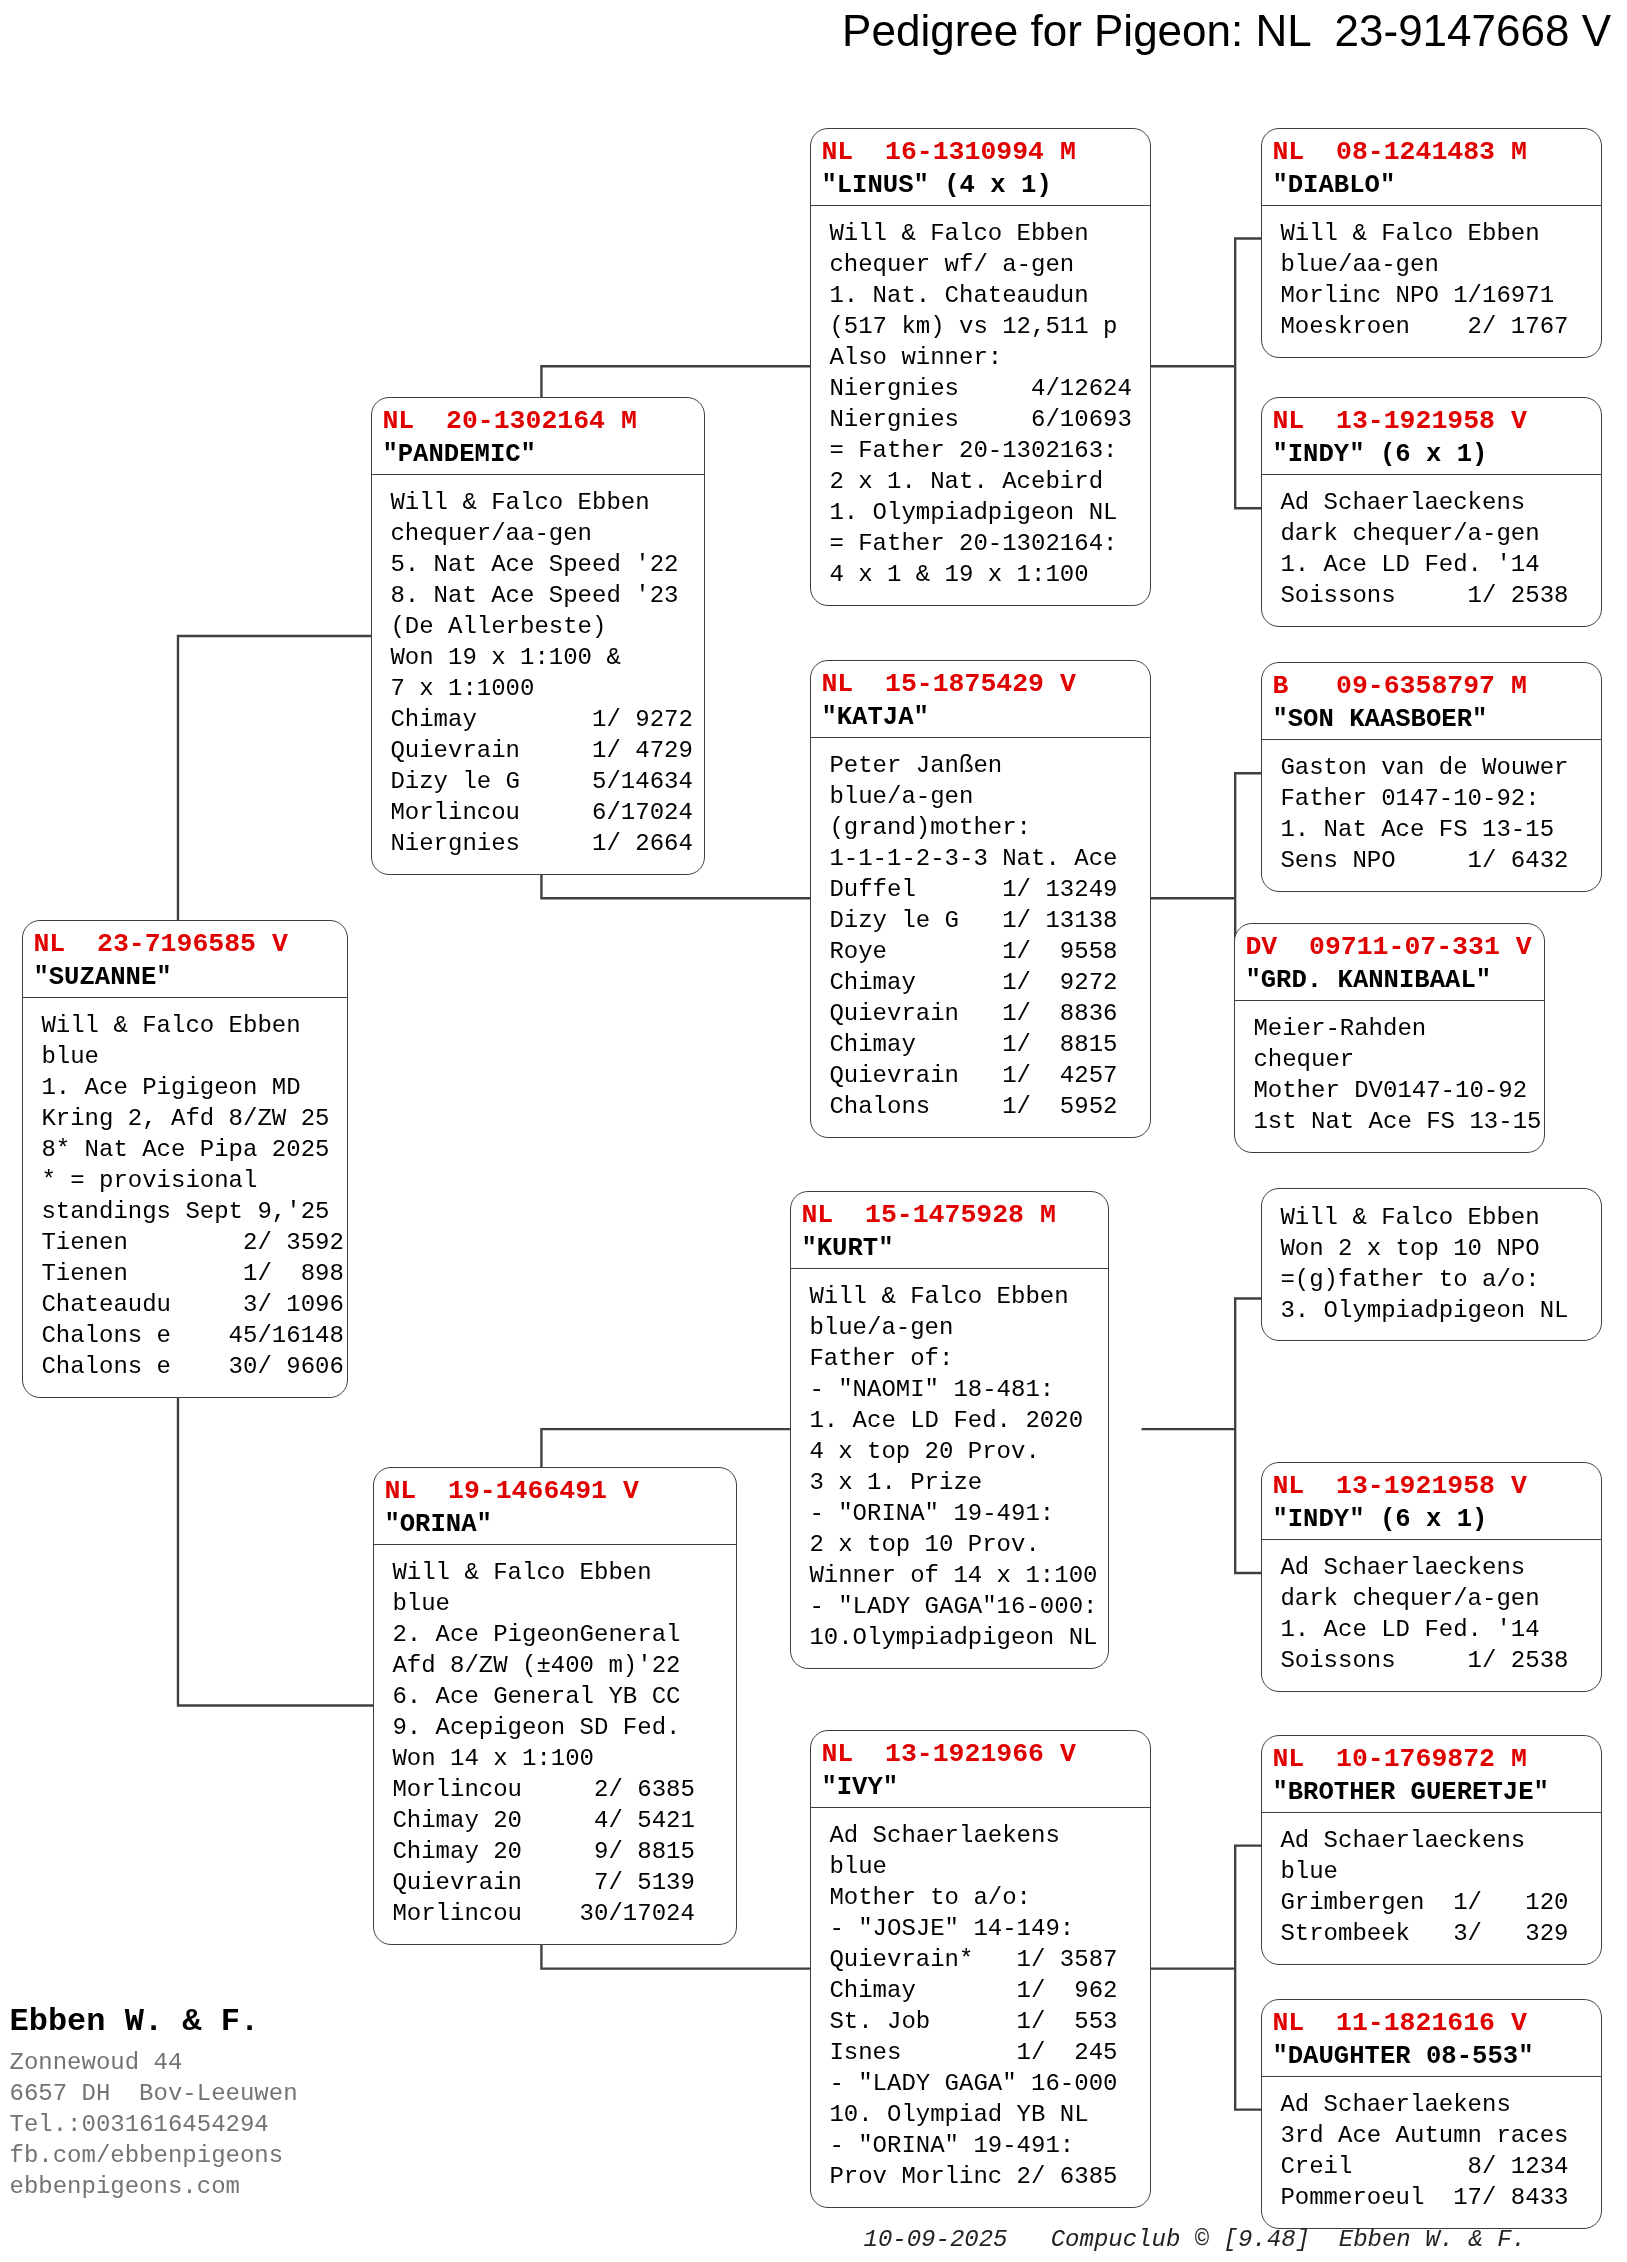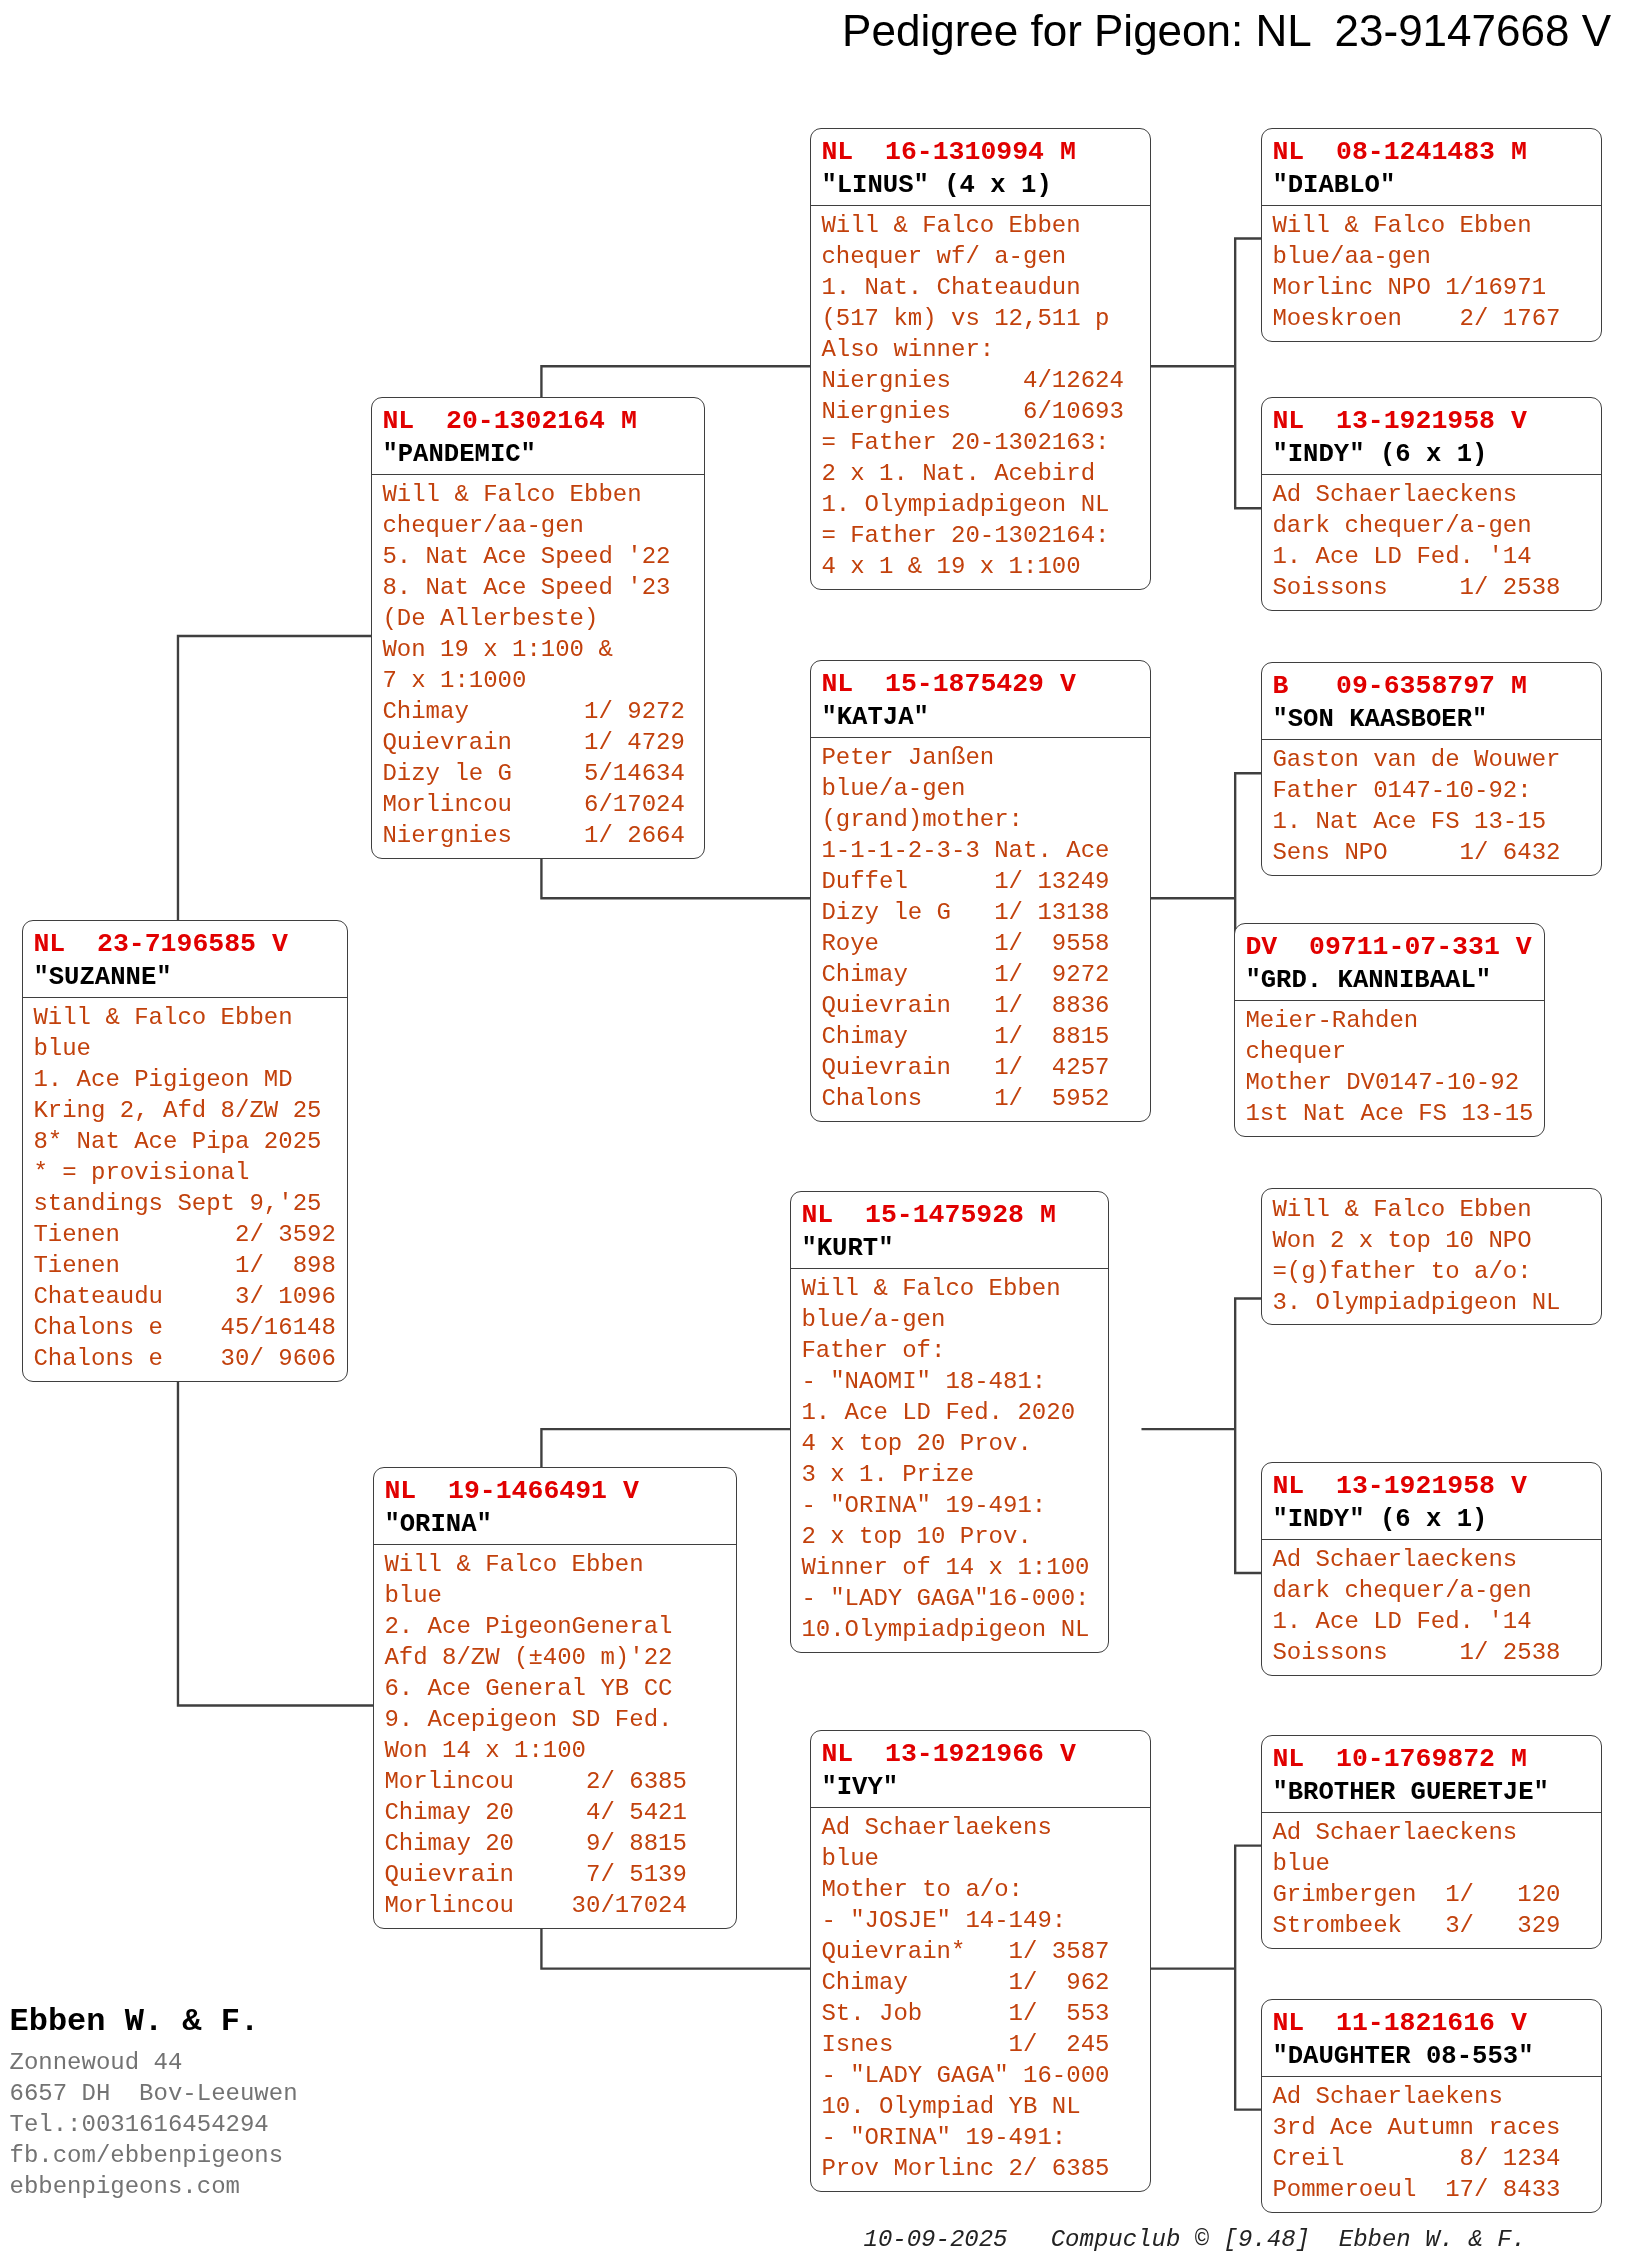--- a/index.html
+++ b/index.html
@@ -25,21 +25,21 @@
   }
   svg.connectors{
     position:absolute;
     left:0;top:0;
     width:1628px;height:2263px;
   }
   .pbox{
     position:absolute;
     background:#ffffff;
     border:1.9px solid #3f3f3f;
-    border-radius:11px;
+    border-radius:18px;
     box-sizing:border-box;
   }
   .phead{
     padding:5.7px 10.4px 1.9px 10.4px;
     border-bottom:1.9px solid #3f3f3f;
   }
   .ring{
     font-size:26.5px;
     line-height:34px;
     font-weight:bold;
@@ -47,27 +47,27 @@
     white-space:pre;
   }
   .pname{
     font-size:25.6px;
     line-height:34px;
     font-weight:bold;
     color:#000000;
     white-space:pre;
   }
   .pbody{
-    margin:0;
+    margin:8px;
     padding:4.7px 10.4px 6.6px 10.4px;
     font-family:inherit;
     font-size:24px;
     line-height:31px;
     white-space:pre;
-    color:#c2410c;
+    color:#000000;
   }
   
   .pos-b0{left:22px;  top:920px;  width:326px;}
   .pos-b1{left:371px; top:397px;  width:334px;}
   .pos-b2{left:373px; top:1467px; width:364px;}
   .pos-b3{left:810px; top:128px;  width:341px;}
   .pos-b4{left:810px; top:660px;  width:341px;}
   .pos-b5{left:790px; top:1191px; width:319px;}
   .pos-b6{left:810px; top:1730px; width:341px;}
   .pos-b7{left:1261px;top:128px;  width:341px;}

